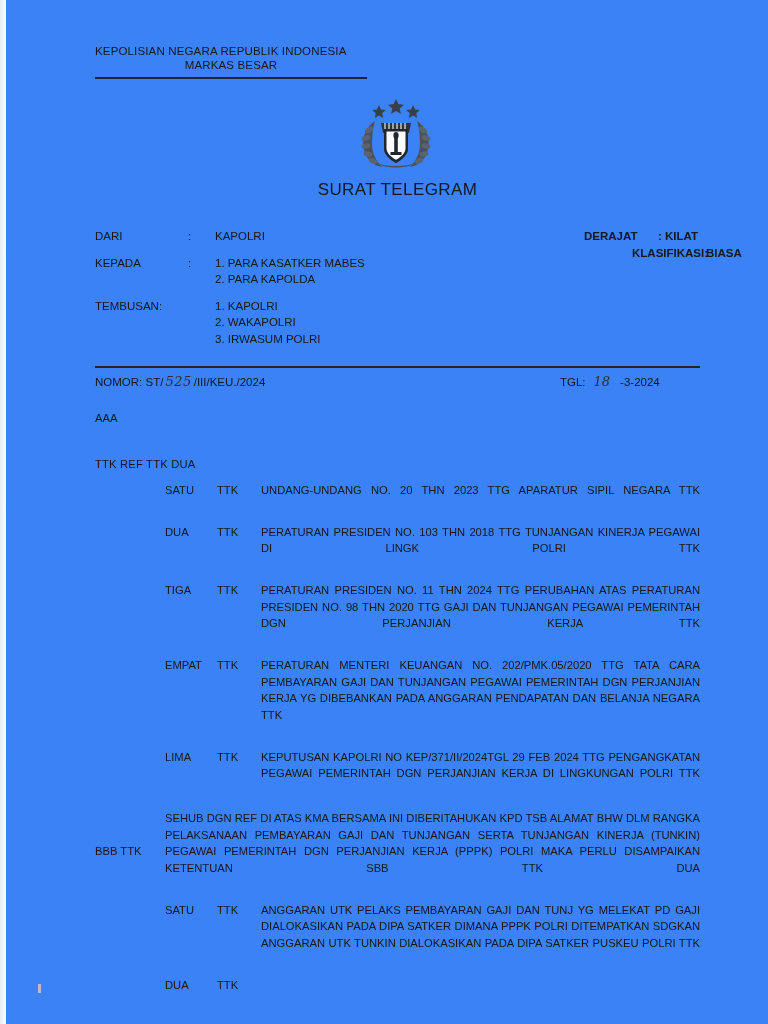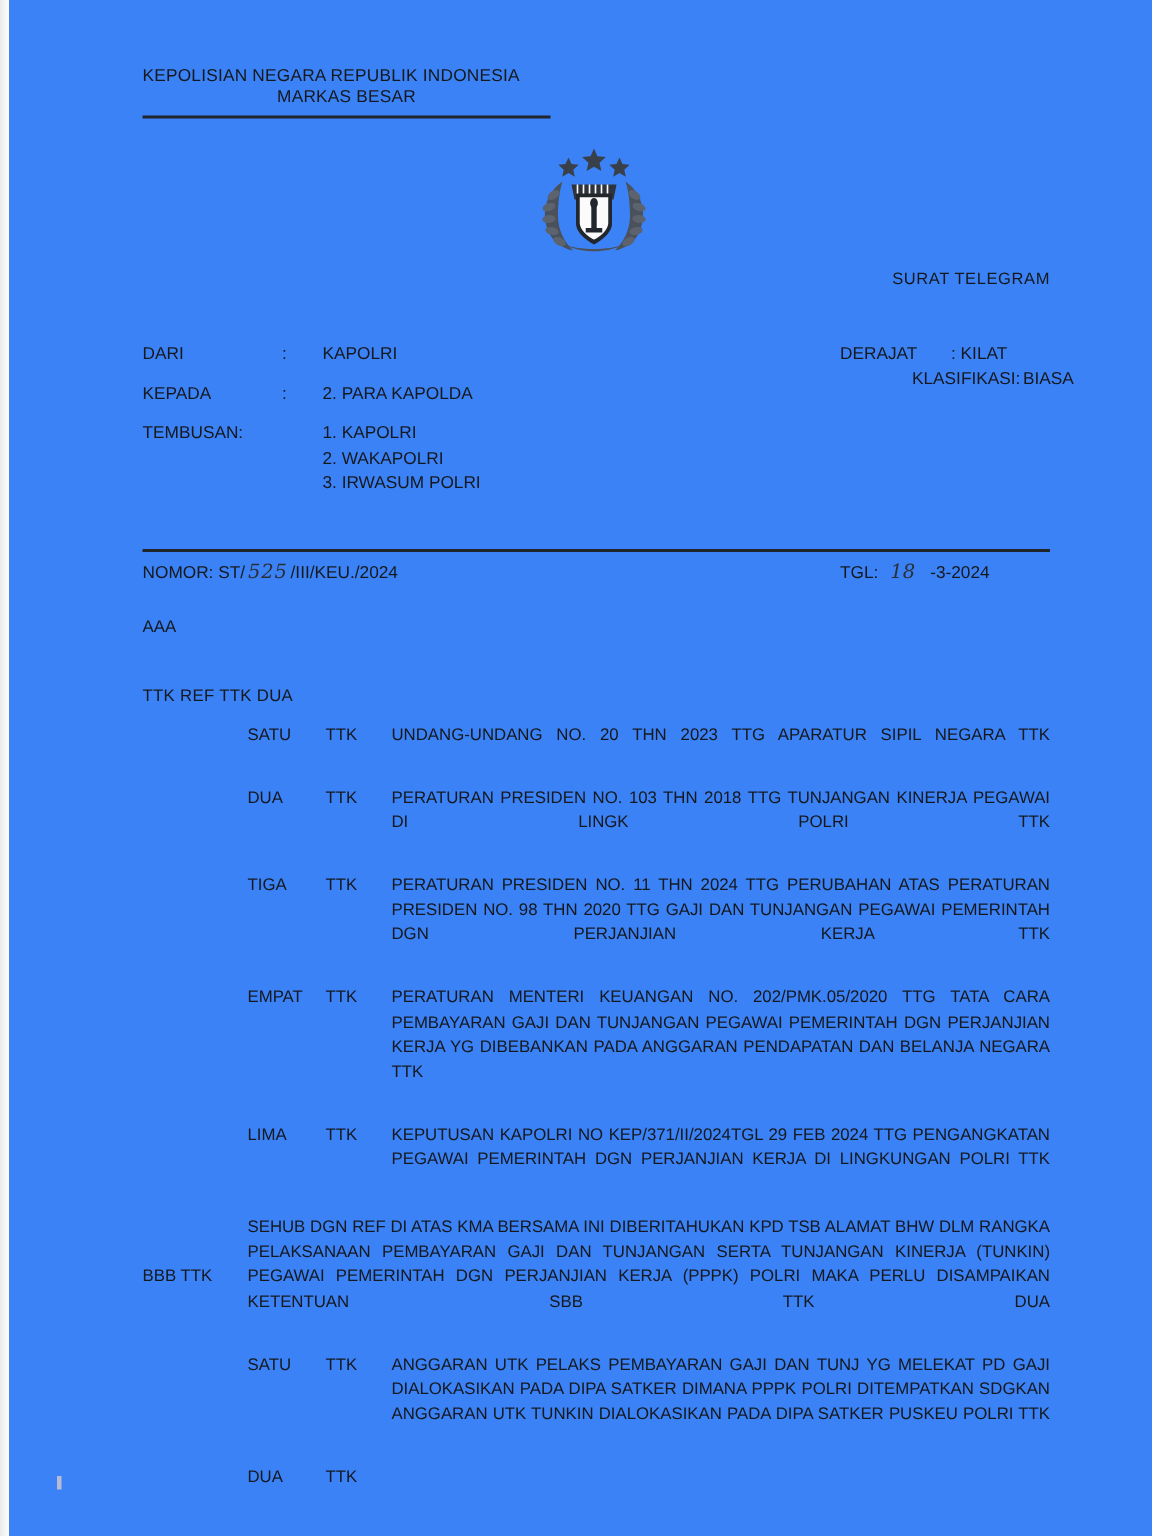--- a/index.html
+++ b/index.html
@@ -65,22 +65,22 @@
     height: 74px;
   }
   .emblem svg { display: block; }
 
   
   .doc-title {
     position: absolute;
     left: 0;
     top: 180px;
     width: 605px;
-    text-align: right;
-    font-size: 11px;
+    text-align: center;
+    font-size: 17px;
     letter-spacing: 0.4px;
   }
 
   
   .meta {
     position: absolute;
     left: 0;
     top: 228px;
     width: 605px;
     font-size: 11.5px;
@@ -100,25 +100,26 @@
   .meta-key.wide { width: 78px; flex-basis: 78px; }
   .meta-colon {
     width: 12px;
     flex: 0 0 12px;
   }
   .meta-val { flex: 1 1 auto; }
   .meta-val div { white-space: nowrap; }
 
   .meta-right {
     position: absolute;
-    left: 465px;
+    left: 489px;
     top: 0;
     font-size: 11.5px;
     line-height: 16.5px;
     white-space: nowrap;
+    font-weight: bold;
   }
   .mr-row { display: flex; }
   .mr-key { width: 74px; flex: 0 0 74px; }
   .mr-key.tight { width: 74px; padding-left: 48px; }
 
   
   .nomor-rule {
     position: absolute;
     left: 0;
     top: 366px;
@@ -312,20 +313,21 @@
       <div class="meta-row">
         <div class="meta-key">DARI</div>
         <div class="meta-colon">:</div>
         <div class="meta-val">KAPOLRI</div>
       </div>
 
       <div class="meta-row">
         <div class="meta-key">KEPADA</div>
         <div class="meta-colon">:</div>
         <div class="meta-val">
+          <div>1. PARA KASATKER MABES</div>
           <div>2. PARA KAPOLDA</div>
         </div>
       </div>
 
       <div class="meta-row">
         <div class="meta-key wide">TEMBUSAN:</div>
         <div class="meta-colon"></div>
         <div class="meta-val">
           <div>1. KAPOLRI</div>
           <div>2. WAKAPOLRI</div>

